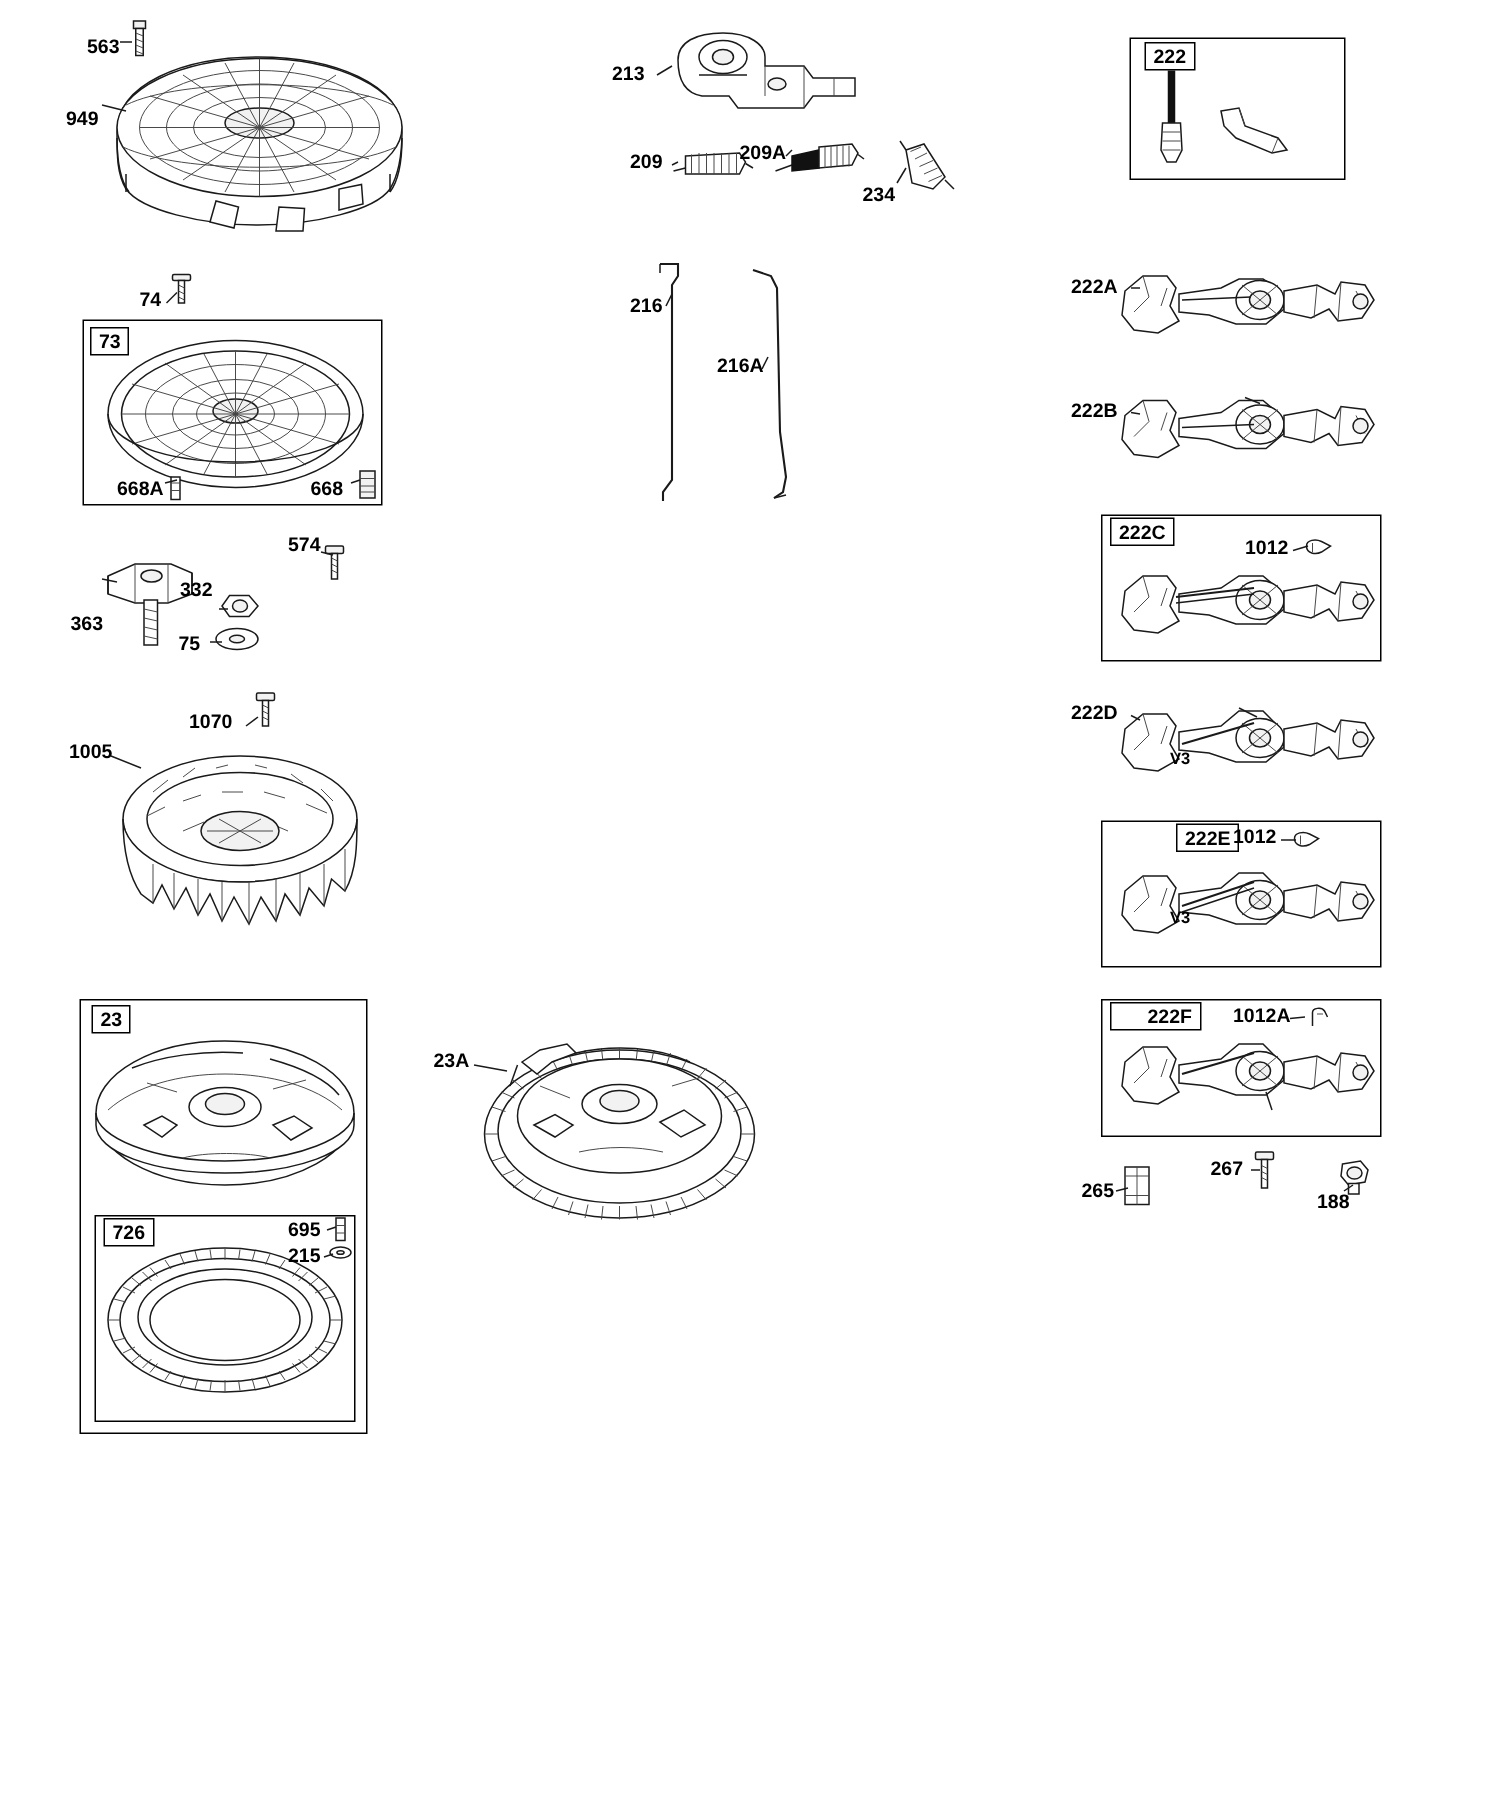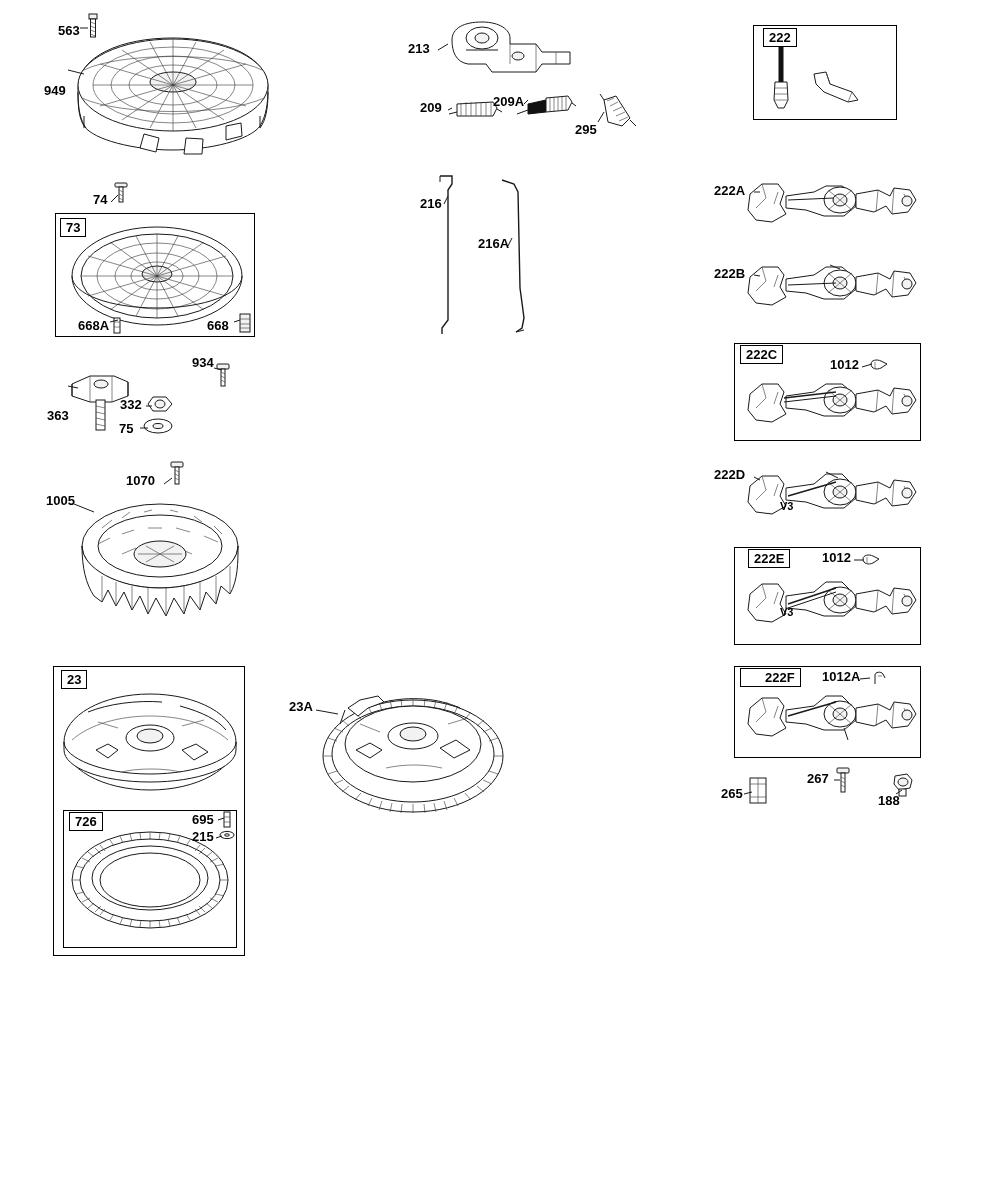--- a/index.html
+++ b/index.html
@@ -460,50 +460,50 @@
       <path d="M862 367 L872 364"></path>
       <path d="M854 560 L864 560"></path>
       <path d="M860 679 L870 678"></path>
       <path d="M744 794 L752 792"></path>
       <path d="M834 780 L840 780"></path>
       <path d="M896 794 L902 790"></path>
     </g>
   </svg>
 
   <div class="lbl" style="left:58px;top:24px;">563</div>
-  <div class="lbl" style="left:44px;top:84px;">949</div>
+  <div class="lbl" style="left:44px;top:72px;">949</div>
   <div class="lbl" style="left:93px;top:193px;">74</div>
   <div class="boxlbl" style="left:60px;top:218px;">73</div>
   <div class="lbl" style="left:78px;top:319px;">668A</div>
   <div class="lbl" style="left:207px;top:319px;">668</div>
-  <div class="lbl" style="left:192px;top:356px;">934</div>
+  <div class="lbl" style="left:192px;top:356px;">574</div>
   <div class="lbl" style="left:47px;top:377px;margin-top:32px;">363</div>
-  <div class="lbl" style="left:120px;top:398px;">332</div>
+  <div class="lbl" style="left:120px;top:386px;">332</div>
   <div class="lbl" style="left:119px;top:422px;">75</div>
   <div class="lbl" style="left:126px;top:474px;">1070</div>
   <div class="lbl" style="left:46px;top:494px;">1005</div>
   <div class="boxlbl" style="left:61px;top:670px;text-align:right;">23</div>
   <div class="lbl" style="left:289px;top:700px;">23A</div>
   <div class="boxlbl" style="left:69px;top:812px;">726</div>
   <div class="lbl" style="left:192px;top:813px;">695</div>
   <div class="lbl" style="left:192px;top:830px;">215</div>
   <div class="lbl" style="left:408px;top:42px;">213</div>
   <div class="lbl" style="left:420px;top:101px;">209</div>
   <div class="lbl" style="left:493px;top:95px;">209A</div>
-  <div class="lbl" style="left:575px;top:123px;">295</div>
+  <div class="lbl" style="left:575px;top:123px;">234</div>
   <div class="lbl" style="left:420px;top:197px;">216</div>
   <div class="lbl" style="left:478px;top:237px;">216A</div>
   <div class="boxlbl" style="left:763px;top:28px;">222</div>
   <div class="lbl" style="left:714px;top:184px;">222A</div>
   <div class="lbl" style="left:714px;top:267px;">222B</div>
   <div class="boxlbl" style="left:740px;top:345px;">222C</div>
   <div class="lbl" style="left:830px;top:358px;">1012</div>
   <div class="lbl" style="left:714px;top:468px;">222D</div>
   <div class="lbl sm" style="left:780px;top:500px;">V3</div>
-  <div class="boxlbl" style="left:748px;top:549px;">222E</div>
+  <div class="boxlbl" style="left:784px;top:549px;">222E</div>
   <div class="lbl" style="left:822px;top:551px;">1012</div>
   <div class="lbl sm" style="left:780px;top:606px;">V3</div>
   <div class="boxlbl" style="left:740px;top:668px;padding-left:24px;">222F</div>
   <div class="lbl" style="left:822px;top:670px;">1012A</div>
   <div class="lbl" style="left:721px;top:787px;">265</div>
   <div class="lbl" style="left:807px;top:772px;">267</div>
   <div class="lbl" style="left:878px;top:794px;">188</div>
 
 </div>
 

